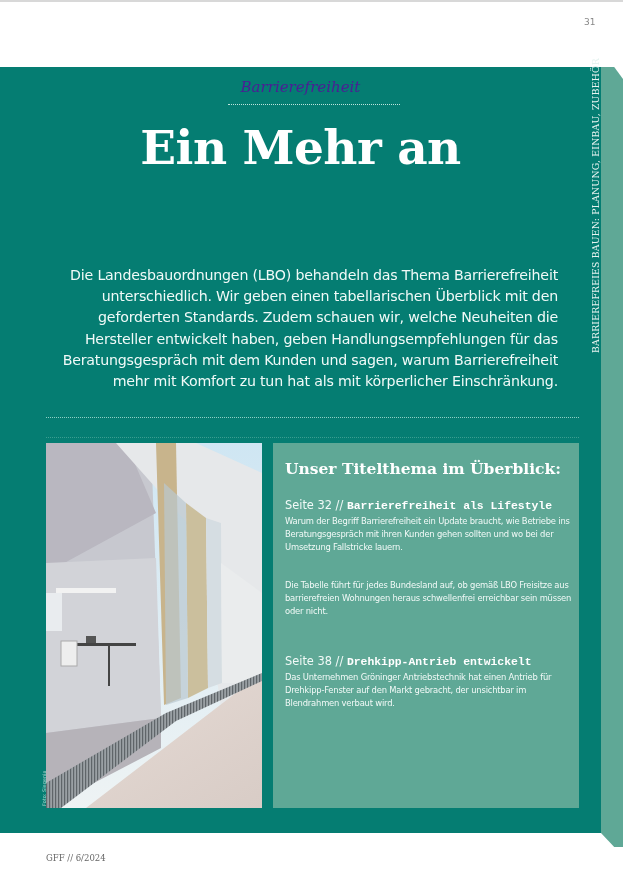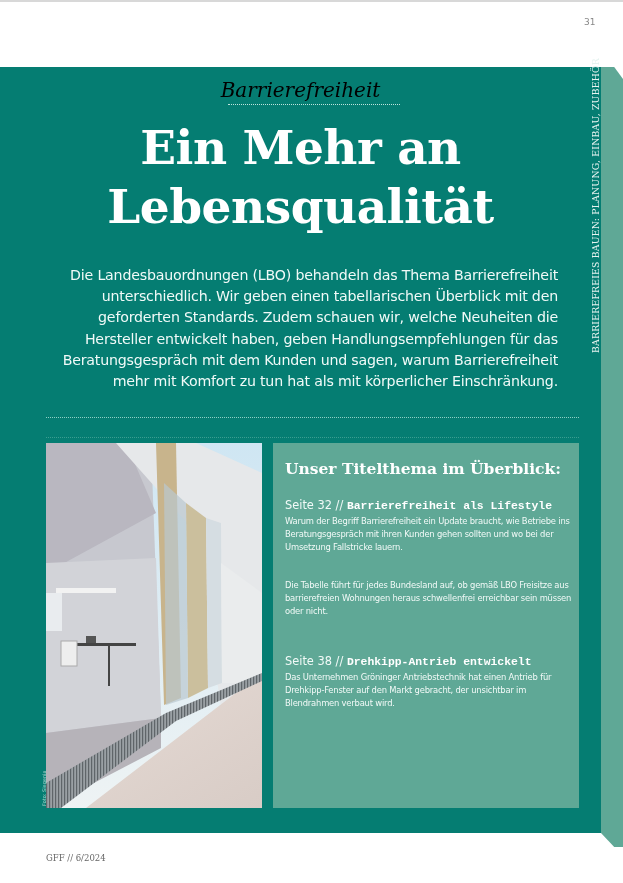--- a/index.html
+++ b/index.html
@@ -2,21 +2,21 @@
 <html><head>
 <meta charset="utf-8">
 <style>
   html,body{margin:0;padding:0;}
   body{width:623px;height:883px;background:#fff;position:relative;overflow:hidden;font-family:"DejaVu Sans",sans-serif;}
   .topline{position:absolute;left:0;top:0;width:623px;height:2px;background:#d8d8d8;}
   .pagenum{position:absolute;top:17px;left:584px;font-family:"DejaVu Sans",sans-serif;font-size:9px;color:#888;}
   .flap{position:absolute;left:601px;top:67px;width:22px;height:780px;background:#5fa896;
         clip-path:polygon(0 0,60% 0,100% 12px,100% 100%,60% 100%,0 calc(100% - 14px));}
   .panel{position:absolute;left:0;top:67px;width:601px;height:766px;background:#057d72;}
-  .kicker{position:absolute;top:78px;left:0;width:601px;text-align:center;font-family:"DejaVu Serif",serif;font-style:italic;font-size:20px;color:#000000;}
+  .kicker{position:absolute;top:78px;left:0;width:601px;text-align:center;font-family:"DejaVu Serif",serif;font-style:italic;font-size:15px;color:#4c1d95;}
   .kicker-rule{position:absolute;top:104px;left:228px;width:172px;border-top:1px dotted #bfe3dc;}
   .title{position:absolute;top:118px;left:0;width:601px;text-align:center;font-family:"DejaVu Serif",serif;font-weight:bold;font-size:47px;line-height:59px;color:#fff;letter-spacing:-0.5px;}
   .lead{position:absolute;top:265px;left:48px;width:510px;text-align:right;font-family:"DejaVu Sans",sans-serif;font-size:14.2px;line-height:21.2px;color:#f1faf8;letter-spacing:-0.2px;}
   .rule1{position:absolute;top:417px;left:46px;width:533px;border-top:1px dotted #8fcfc4;}
   .rule2{position:absolute;top:437px;left:46px;width:533px;border-top:1px dotted #3a9d90;}
   .vtext{position:absolute;left:590px;top:353px;transform:rotate(-90deg);transform-origin:0 0;white-space:nowrap;font-family:"DejaVu Serif",serif;font-size:9.3px;color:#e6f3f0;letter-spacing:0.2px;}
   .photo{position:absolute;left:46px;top:443px;width:216px;height:365px;overflow:hidden;background:#dcdfe3;}
   .credit{position:absolute;left:41px;top:806px;transform:rotate(-90deg);transform-origin:0 0;white-space:nowrap;font-size:5px;color:#a8d6ce;}
   .box{position:absolute;left:273px;top:443px;width:306px;height:365px;background:#5fa896;}
   .box-title{position:absolute;top:16px;left:12px;font-family:"DejaVu Serif",serif;font-weight:bold;font-size:15.5px;color:#fff;white-space:nowrap;}
@@ -34,21 +34,20 @@
 <div class="pagenum">31</div>
 
 <div class="flap"></div>
 <div class="panel"></div>
 
 <div class="kicker">Barrierefreiheit</div>
 <div class="kicker-rule"></div>
 
 <div class="title">
   <div>Ein Mehr an</div>
-  <div>Lebensqualität</div>
 </div>
 
 <div class="lead">Die Landesbauordnungen (LBO) behandeln das Thema Barrierefreiheit unterschiedlich. Wir geben einen tabellarischen Überblick mit den geforderten Standards. Zudem schauen wir, welche Neuheiten die Hersteller entwickelt haben, geben Handlungsempfehlungen für das Beratungsgespräch mit dem Kunden und sagen, warum Barrierefreiheit mehr mit Komfort zu tun hat als mit körperlicher Einschränkung.</div>
 
 <div class="rule1"></div>
 <div class="rule2"></div>
 
 <div class="vtext">BARRIEREFREIES BAUEN: PLANUNG, EINBAU, ZUBEHÖR</div>
 
 <div class="photo">

